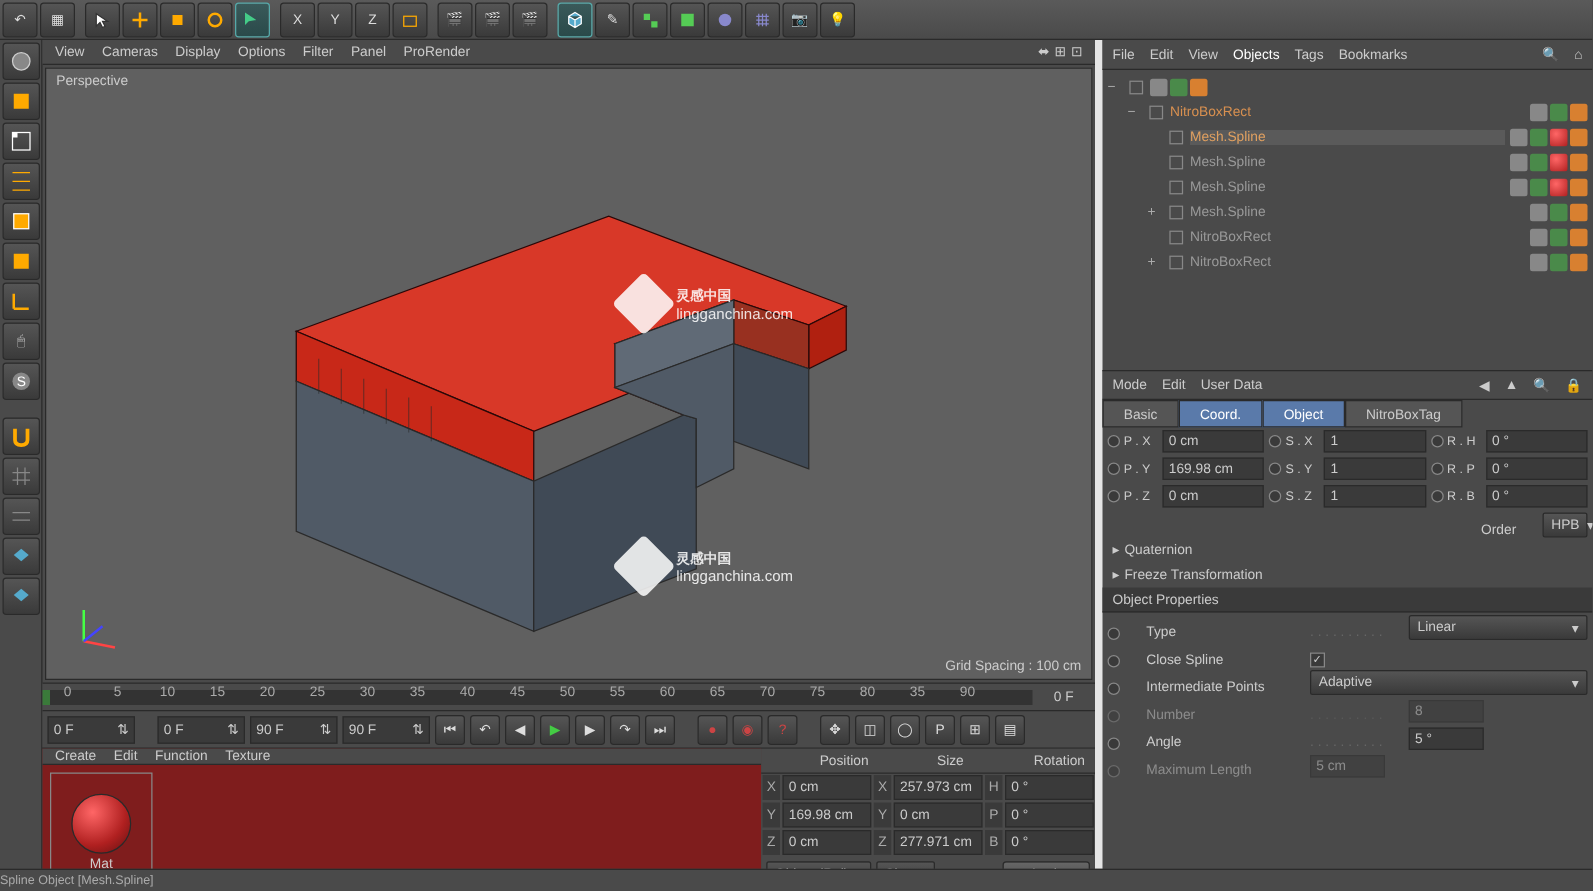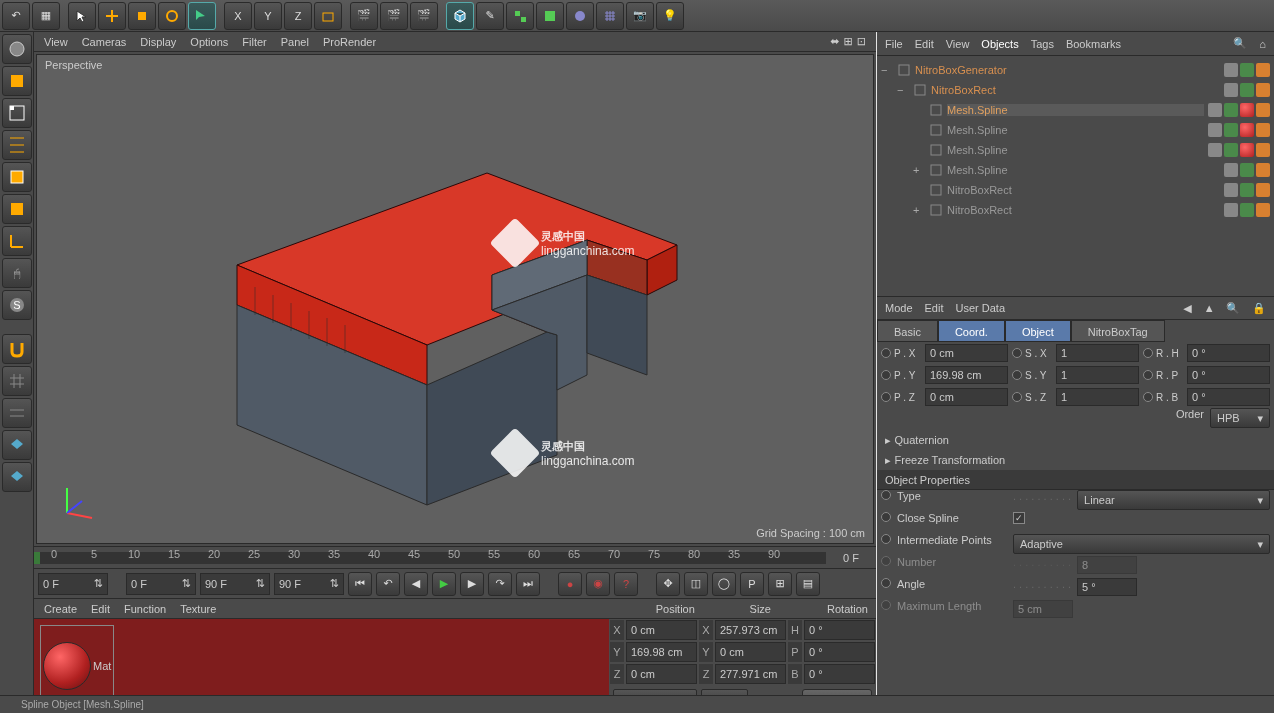--- a/index.html
+++ b/index.html
@@ -27,31 +27,31 @@
 .tl-track{flex:1;height:12px;background:#333;position:relative}
 .tl-track .fill{position:absolute;left:0;top:0;bottom:0;width:6px;background:#3a7a3a}
 .playbar{height:30px;background:#4a4a4a;display:flex;align-items:center;gap:4px;padding:0 4px;border-top:1px solid #2a2a2a}
 .pb-field{width:70px;height:22px;background:#3a3a3a;border:1px solid #2a2a2a;color:#ccc;padding:0 4px;display:flex;align-items:center;justify-content:space-between}
 .pb-btn{width:24px;height:24px;background:linear-gradient(#555,#3a3a3a);border:1px solid #2a2a2a;border-radius:3px;display:flex;align-items:center;justify-content:center;color:#ddd}
 .bottom-row{display:flex;height:115px;border-top:1px solid #2a2a2a}
 .mat-panel{width:575px;background:#7f1d1d;display:flex;flex-direction:column}
 .panel-menu{height:20px;background:#4a4a4a;display:flex;align-items:center;gap:14px;padding:0 10px;border-bottom:1px solid #2a2a2a}
 .mat-area{flex:1;padding:6px;display:flex}
 .mat-ball{width:48px;height:48px;background:radial-gradient(circle at 35% 30%,#ff6666,#b02020 60%,#601010);border-radius:50%;border:1px solid #2a2a2a}
-.mat-item{display:flex;flex-direction:row;align-items:center;gap:2px;border:1px solid #888;padding:2px}
+.mat-item{display:flex;flex-direction:column;align-items:center;gap:2px;border:1px solid #888;padding:16px}
 .coord-panel{flex:1;background:#4a4a4a;display:flex;flex-direction:column}
 .coord-head{height:20px;display:flex;border-bottom:1px solid #2a2a2a}
 .coord-head div{flex:1;padding:0 8px;line-height:20px;color:#ccc}
 .coord-row{display:flex;height:22px;align-items:center}
 .coord-row .lbl{width:14px;text-align:center;background:#3a3a3a;color:#aaa;height:20px;line-height:20px;margin:1px}
 .coord-row .fld{flex:1;height:20px;background:#3a3a3a;border:1px solid #2a2a2a;color:#ccc;padding:0 4px;margin:1px;display:flex;align-items:center}
 .coord-bot{display:flex;gap:4px;padding:4px;align-items:center}
 .combo{height:20px;background:linear-gradient(#555,#3a3a3a);border:1px solid #2a2a2a;padding:0 6px;display:flex;align-items:center;gap:6px;border-radius:2px}
 .apply-btn{height:20px;padding:0 20px;background:linear-gradient(#666,#4a4a4a);border:1px solid #2a2a2a;border-radius:3px;display:flex;align-items:center}
-.right-col{width:398px;background:#4a4a4a;display:flex;flex-direction:column;border-left:1px solid #e5e5e5}
+.right-col{width:398px;background:#4a4a4a;display:flex;flex-direction:column;border-left:6px solid #e5e5e5}
 .obj-menu{height:24px;background:#4a4a4a;display:flex;align-items:center;gap:12px;padding:0 8px;border-bottom:1px solid #2a2a2a}
 .obj-menu span{color:#ccc}
 .obj-menu .selected{color:#fff}
 .obj-tree{height:240px;overflow:auto;padding:4px}
 .tree-row{display:flex;align-items:center;height:20px;gap:4px}
 .tree-name{color:#999;flex:1}
 .tree-name.orange{color:#d89050}
 .tree-name.sel{color:#e0a060;background:#5a5a5a}
 .tree-tags{display:flex;gap:2px}
 .tag{width:14px;height:14px;border-radius:2px}
@@ -64,26 +64,26 @@
 .attr-tabs{height:22px;display:flex}
 .attr-tab{padding:0 16px;line-height:22px;background:#555;border:1px solid #2a2a2a;color:#ccc}
 .attr-tab.active{background:#5a7aaa;color:#fff}
 .section-hdr{height:20px;background:#3a3a3a;padding:0 8px;line-height:20px;color:#ccc;border-bottom:1px solid #2a2a2a}
 .prop-row{display:flex;align-items:center;height:22px;padding:0 4px;gap:4px}
 .prop-grp{display:flex;align-items:center;gap:3px;flex:1}
 .radio{width:10px;height:10px;border:1px solid #888;border-radius:50%;background:#3a3a3a}
 .plbl{width:28px;color:#ccc;font-size:10px}
 .pfld{flex:1;height:18px;background:#3a3a3a;border:1px solid #2a2a2a;color:#ccc;padding:0 4px;display:flex;align-items:center;min-width:40px}
 .expand-row{height:20px;padding:0 8px;line-height:20px;color:#ccc;display:flex;align-items:center;gap:4px}
-.prop-simple{display:flex;align-items:flex-start;height:22px;padding:0 4px;gap:6px}
+.prop-simple{display:flex;align-items:flex-end;height:22px;padding:0 4px;gap:21px}
 .prop-simple .plabel{width:110px;color:#ccc}
 .prop-simple .dots::after{content:". . . . . . . . . .";color:#666}
 .check{width:12px;height:12px;background:#3a3a3a;border:1px solid #888}
 .check.on::after{content:"✓";color:#ccc;font-size:9px;position:relative;top:-2px;left:1px}
-.status-bar{position:absolute;bottom:0;left:0;right:0;height:18px;background:#4a4a4a;padding:0 21px;line-height:18px;color:#aaa;border-top:1px solid #2a2a2a;font-size:10px}
+.status-bar{position:absolute;bottom:0;left:0;right:0;height:18px;background:#4a4a4a;padding:0 0;line-height:18px;color:#aaa;border-top:1px solid #2a2a2a;font-size:10px}
 svg{display:block}
 </style>
 </head>
 <body>
 
 <div class="topbar">
   <div class="tb-btn">↶</div>
   <div class="tb-btn">▦</div>
   <div class="tb-sep"></div>
   <div class="tb-btn">
@@ -433,21 +433,20 @@
       <span>Bookmarks</span>
       <span style="margin-left:auto">🔍</span>
       <span>⌂</span>
     </div>
     <div class="obj-tree" id="obj-tree">
         <div class="tree-row" style="padding-left:0px">
           <span style="width:12px;color:#aaa">−</span>
           <svg width="14" height="14">
             <rect x="2" y="2" width="10" height="10" fill="none" stroke="#888"></rect>
           </svg>
-          <span class="tree-name orange">NitroBoxGenerator</span>
           <div class="tree-tags">
             <div class="tag gray"></div>
             <div class="tag green"></div>
             <div class="tag orange"></div>
           </div>
         </div>
         <div class="tree-row" style="padding-left:16px">
           <span style="width:12px;color:#aaa">−</span>
           <svg width="14" height="14">
             <rect x="2" y="2" width="10" height="10" fill="none" stroke="#888"></rect>
@@ -599,21 +598,21 @@
           </div>
           <div class="prop-grp">
             <div class="radio"></div>
             <span class="plbl">R . B</span>
             <div class="pfld">0 °</div>
           </div>
         </div>
       </div>
     <div class="prop-simple" style="justify-content:flex-end">
       <span>Order</span>
-      <div class="combo" style="width:60px">
+      <div class="combo" style="width:36px">
           <span>HPB</span>
           <span style="margin-left:auto">▾</span>
         </div>
     </div>
     <div class="expand-row">▸ <span>Quaternion</span></div>
     <div class="expand-row">▸ <span>Freeze Transformation</span></div>
     <div class="section-hdr">Object Properties</div>
     <div class="prop-simple">
         <div class="radio"></div>
         <span class="plabel">Type</span>

